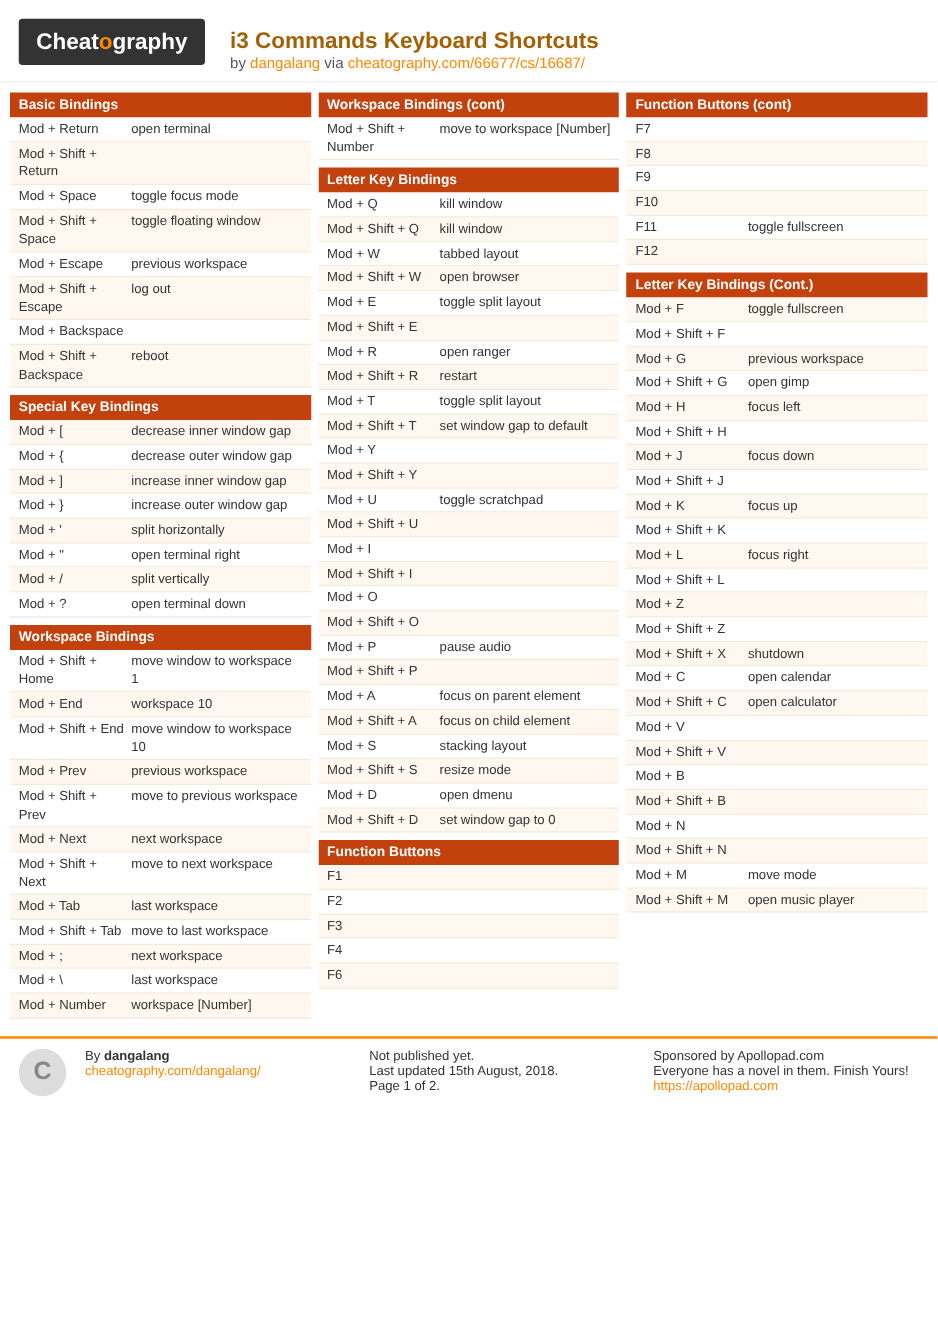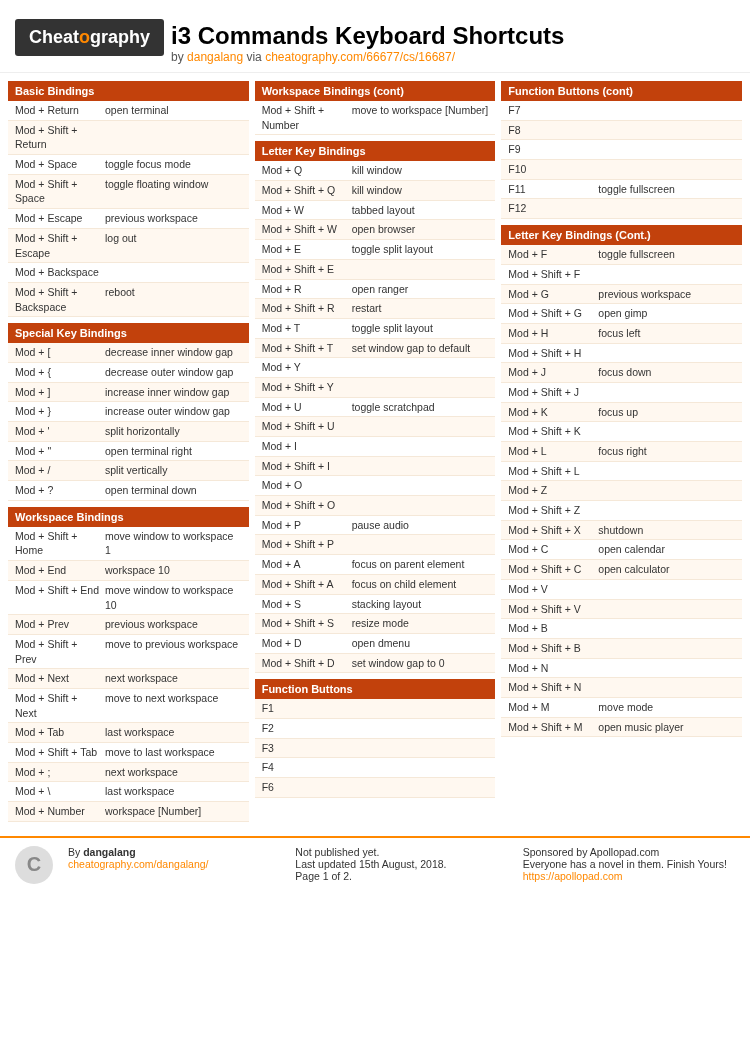--- a/index.html
+++ b/index.html
@@ -10,37 +10,37 @@
       width: 750px;
       min-height: 1061px;
     }
 
     
     .header {
       background: #fff;
       padding: 10px 14px 8px 15px;
       display: flex;
       align-items: center;
-      gap: 7px;
+      gap: 20px;
       border-bottom: 1px solid #eee;
     }
     .logo {
       background: #333;
       color: #fff;
       font-size: 18px;
       font-weight: bold;
       padding: 8px 14px;
       border-radius: 3px;
       white-space: nowrap;
     }
     .logo span { color: #f80; }
     .header-text h1 {
-      font-size: 24px;
+      font-size: 18px;
       font-weight: bold;
-      color: #000000;
+      color: #a16207;
       margin-top: 12px;
     }
     .header-text p {
       font-size: 12px;
       color: #555;
     }
     .header-text a { color: #f80; text-decoration: none; }
 
     
     .content {

